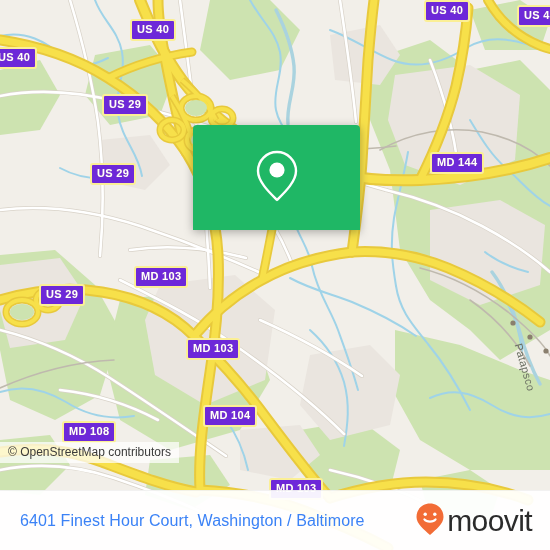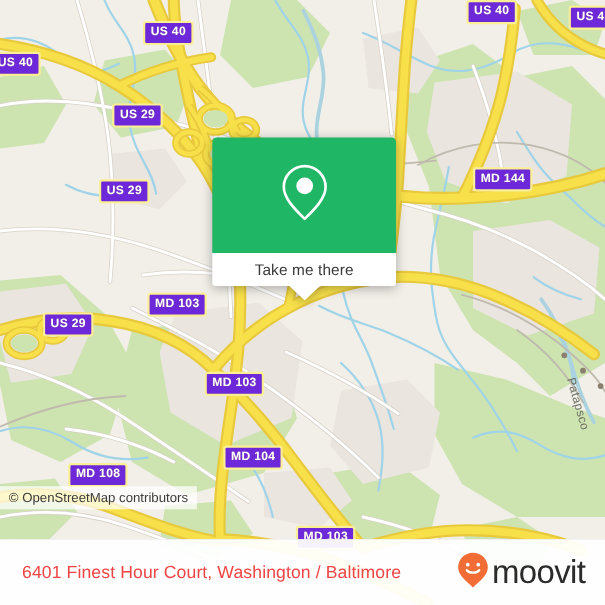--- a/index.html
+++ b/index.html
@@ -78,21 +78,21 @@
   }
 
   
   #footer{
     position:absolute;left:0;bottom:0;width:550px;height:60px;
     background:rgba(255,255,255,.94);
     border-top:1px solid rgba(0,0,0,.05);
     display:flex;align-items:center;justify-content:space-between;
     padding:0 18px 0 20px;box-sizing:border-box;
   }
-  #footer-title{color:#ef4444;font-size:16px;white-space:nowrap;letter-spacing:.1px;}
+  #footer-title{color:#3b82f6;font-size:16px;white-space:nowrap;letter-spacing:.1px;}
   #brand{display:flex;align-items:center;gap:2px;}
   #brand-word{color:#2b2b2b;font-size:30px;line-height:30px;letter-spacing:-.6px;font-weight:400;}
 </style>
 </head>
 <body>
 
 <div id="app">
 
   <div id="map">
     <svg viewBox="0 0 550 550" xmlns="http://www.w3.org/2000/svg">
@@ -296,24 +296,20 @@
 
   <div id="callout">
     <div id="callout-head">
       <span>
         <svg width="44" height="54" viewBox="0 0 44 54" xmlns="http://www.w3.org/2000/svg">
           <path d="M22 3 C11.5 3 3 11.5 3 22 C3 33 15 44 22 51 C29 44 41 33 41 22 C41 11.5 32.5 3 22 3 Z" fill="none" stroke="#ffffff" stroke-width="2.4" stroke-linejoin="round"></path>
           <circle cx="22" cy="21" r="7.6" fill="#ffffff"></circle>
         </svg>
       </span>
     </div>
-    <div id="callout-foot">
-      <span id="callout-foot-label">Take me there</span>
-      <span id="callout-tail"></span>
-    </div>
   </div>
 
   <div id="attribution">© OpenStreetMap contributors</div>
 
   <div id="footer">
     <div id="footer-title">6401 Finest Hour Court, Washington / Baltimore</div>
     <div id="brand">
       <span>
         <svg width="30" height="34" viewBox="0 0 30 34" xmlns="http://www.w3.org/2000/svg">
           <path d="M15 1.5 C7.3 1.5 1.5 7.3 1.5 15 C1.5 22 9 27.5 15 33 C21 27.5 28.5 22 28.5 15 C28.5 7.3 22.7 1.5 15 1.5 Z" fill="#F26C36"></path>

